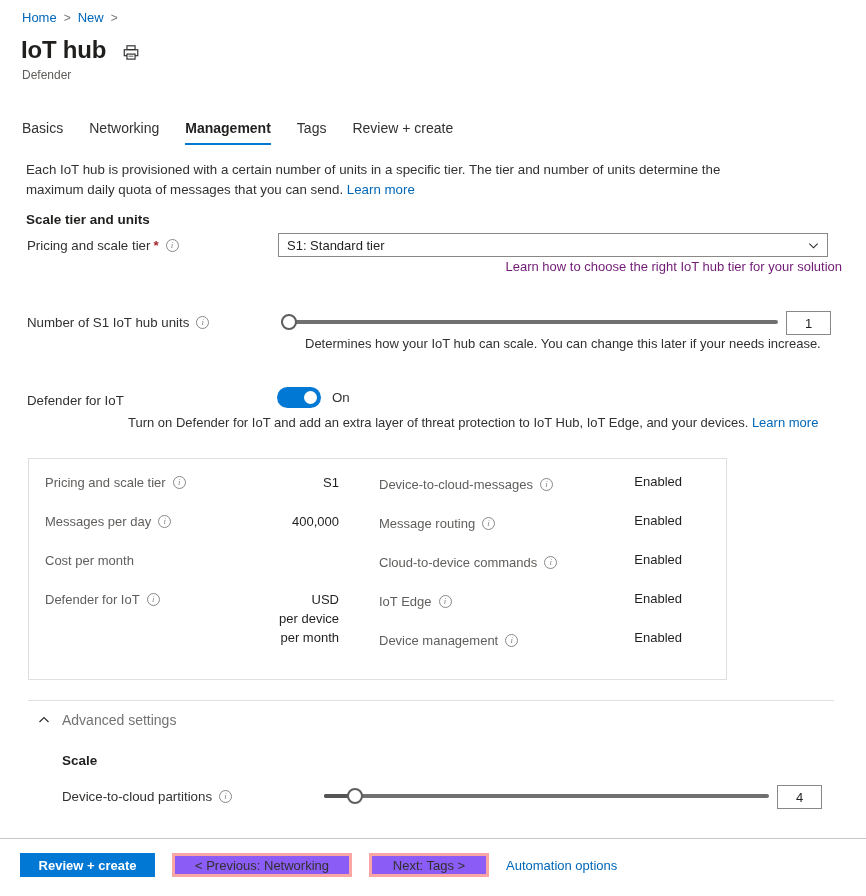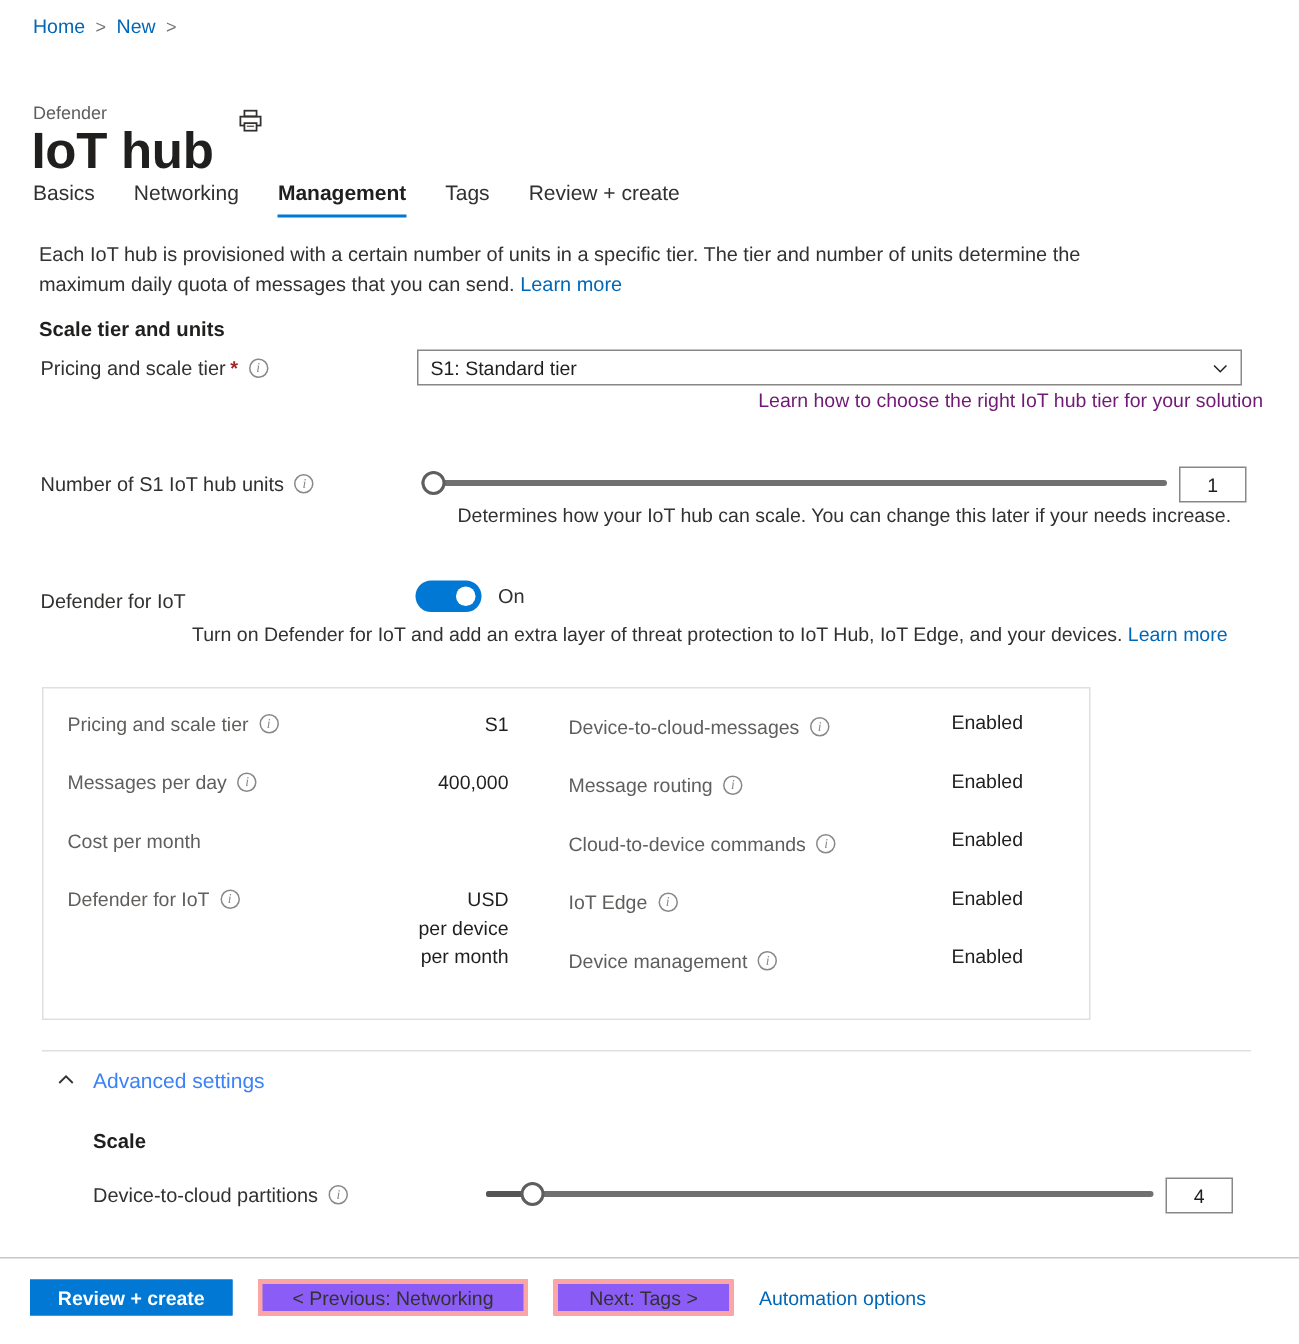--- a/index.html
+++ b/index.html
@@ -19,21 +19,21 @@
     font-size: 13px; display: flex; align-items: center; gap: 7px; justify-content: center;
   }
   .crumb-link { color: #0067b8; cursor: pointer; }
   .crumb-sep { color: #797775; font-size: 12px; }
 
   
   .title-row {
     position: absolute; left: 21px; top: 36px;
     display: flex; align-items: center; gap: 16px;
   }
-  .page-title { font-size: 34px; font-weight: 600; letter-spacing: -.2px; color: #201f1e; margin-top: 46px; }
+  .page-title { font-size: 24px; font-weight: 600; letter-spacing: -.2px; color: #201f1e; }
   .print-icon { width: 18px; height: 18px; display: block; margin-top: 5px; cursor: pointer; }
   .publisher {
     position: absolute; left: 22px; top: 68px;
     font-size: 12px; color: #605e5c;
   }
 
   
   .tabs {
     position: absolute; left: 22px; top: 120px;
     display: flex; align-items: flex-start; gap: 26px;
@@ -142,21 +142,21 @@
   .divider {
     position: absolute; left: 28px; width: 806px; height: 1px; background: #e1dfdd;
   }
 
   
   .adv-head {
     position: absolute; left: 38px; top: 712px;
     display: flex; align-items: center; gap: 12px; cursor: pointer;
   }
   .adv-chev { width: 12px; height: 12px; }
-  .adv-title { font-size: 14px; color: #3b82f6; }
+  .adv-title { font-size: 14px; color: #737373; }
 
   
   .footer-div { position: absolute; left: 0; top: 838px; width: 866px; height: 1px; background: #c8c6c4; }
   .footer {
     position: absolute; left: 20px; top: 853px;
     display: flex; align-items: center; gap: 17px;
   }
   .btn {
     height: 24px; padding: 0 14px; font-size: 13px;
     display: inline-flex; align-items: center; justify-content: center;

